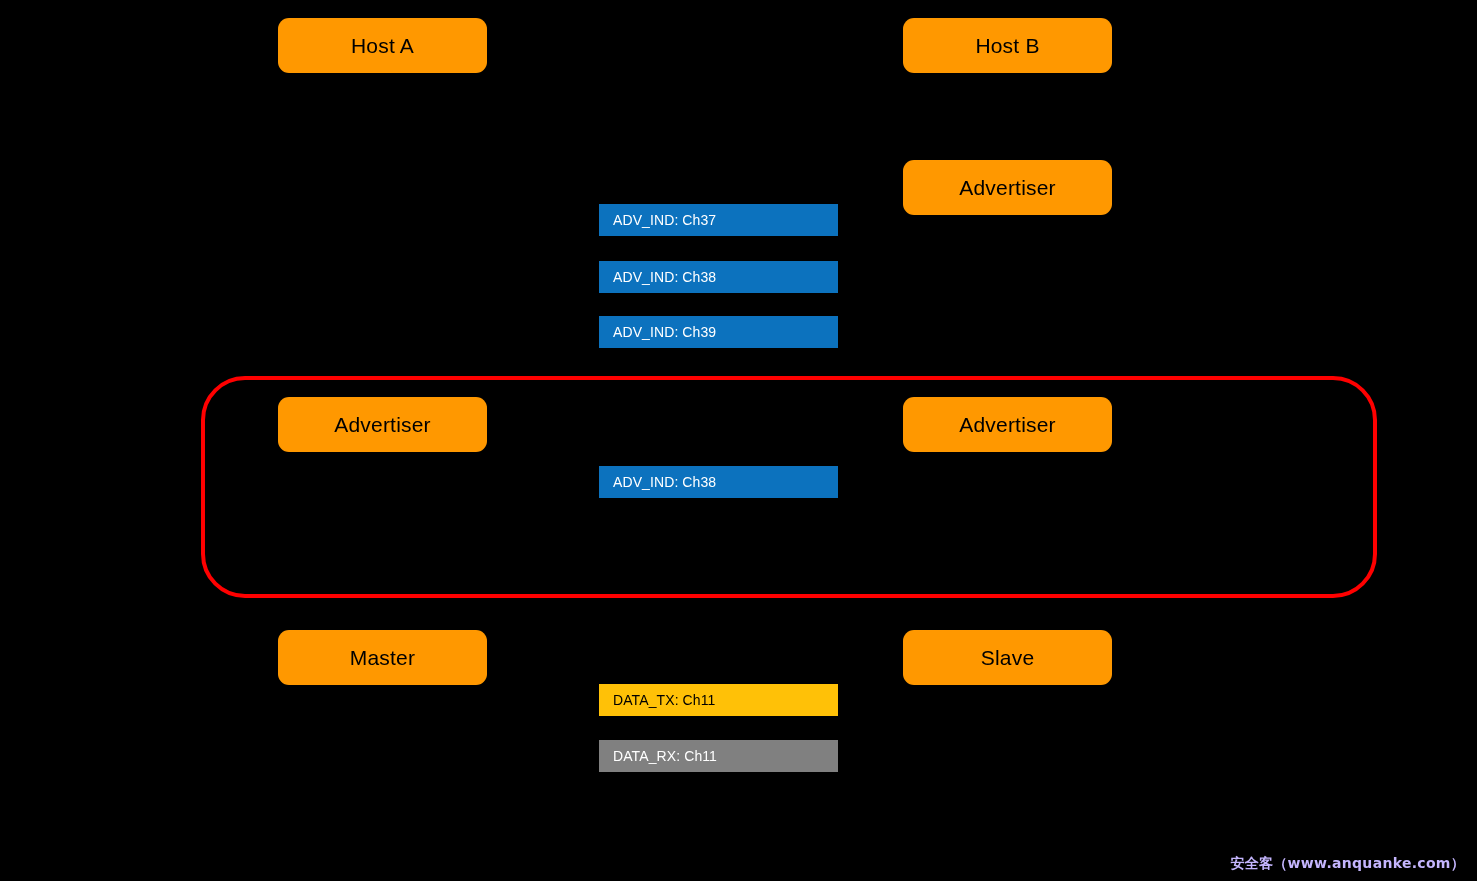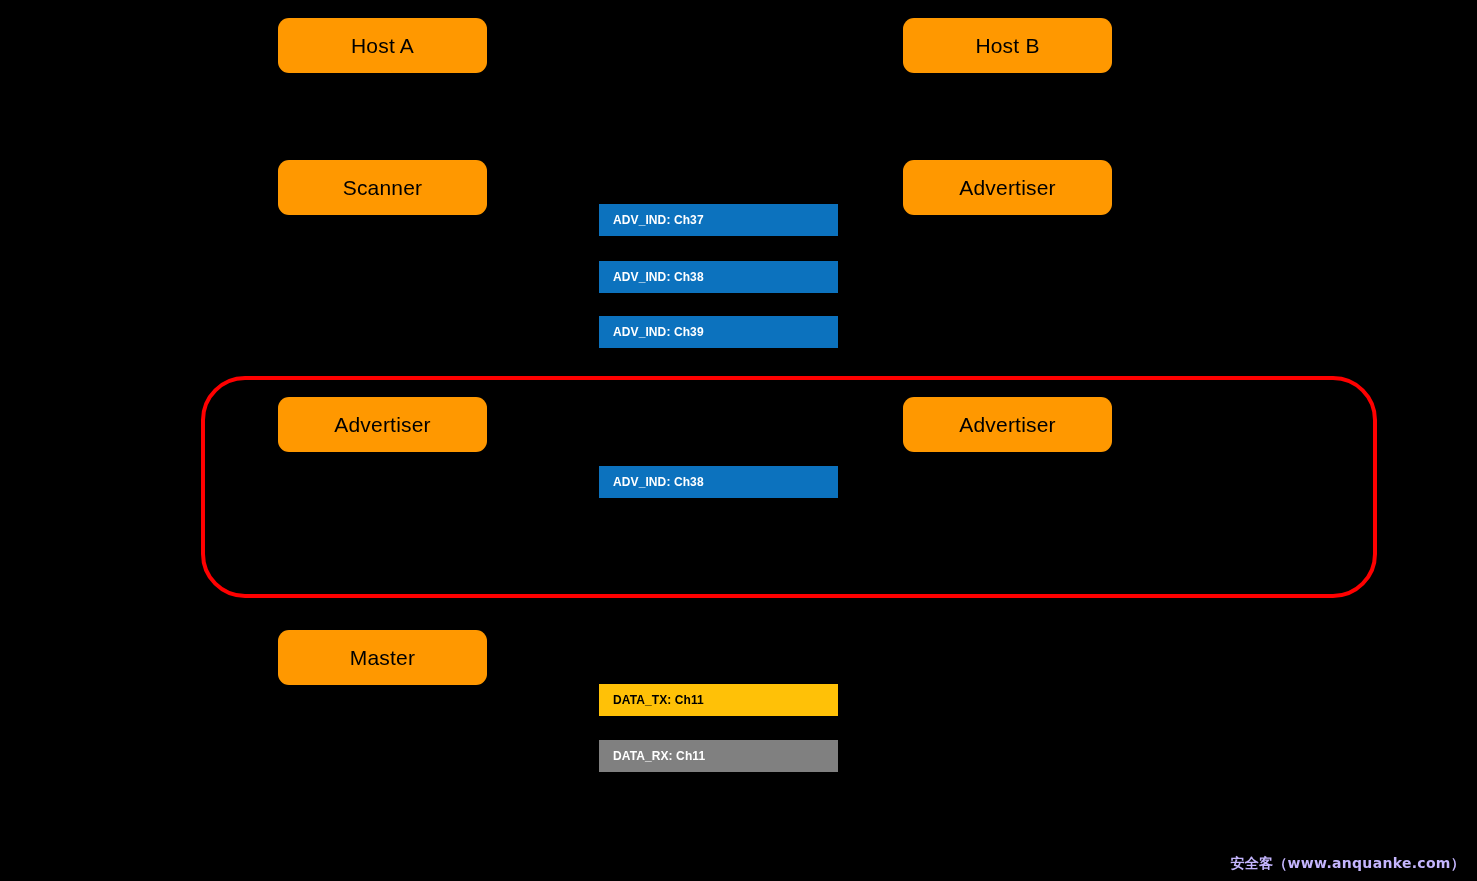--- a/index.html
+++ b/index.html
@@ -47,22 +47,22 @@
   
   .msg {
     position: absolute;
     left: 599px;
     width: 239px;
     height: 32px;
     display: flex;
     align-items: center;
     box-sizing: border-box;
     padding-left: 14px;
-    font-size: 12px;
-    font-weight: bold;
+    font-size: 14px;
+    font-weight: normal;
     letter-spacing: 0.1px;
     white-space: nowrap;
   }
   .msg-adv     { background: #0C72BE; color: #FFFFFF; }
   .msg-connect { background: #FF0000; color: #FFFFFF; }
   .msg-tx      { background: #FFC107; color: #000000; }
   .msg-rx      { background: #808080; color: #FFFFFF; }
 
   
   .highlight-region {
@@ -92,34 +92,34 @@
   }
 </style>
 </head>
 <body>
 
 <div id="canvas">
 
   <div class="node node-left row-0">Host A</div>
   <div class="node node-right row-0">Host B</div>
 
-  <div class="node node-left row-1">Scanner</div>
   <div class="node node-right row-1">Advertiser</div>
 
   <div class="msg msg-adv" style="top:204px;">ADV_IND: Ch37</div>
   <div class="msg msg-adv" style="top:261px;">ADV_IND: Ch38</div>
   <div class="msg msg-adv" style="top:316px;">ADV_IND: Ch39</div>
 
   <div class="highlight-region"></div>
 
   <div class="node node-left row-2">Advertiser</div>
   <div class="node node-right row-2">Advertiser</div>
 
   <div class="msg msg-adv" style="top:466px;">ADV_IND: Ch38</div>
 
   <div class="node node-left row-3">Master</div>
+  <div class="node node-right row-3">Slave</div>
 
   <div class="msg msg-tx" style="top:684px;text-align:right;">DATA_TX: Ch11</div>
   <div class="msg msg-rx" style="top:740px;">DATA_RX: Ch11</div>
 
   <div class="watermark">安全客（www.anquanke.com）</div>
 
 </div>
 
 </body></html>

